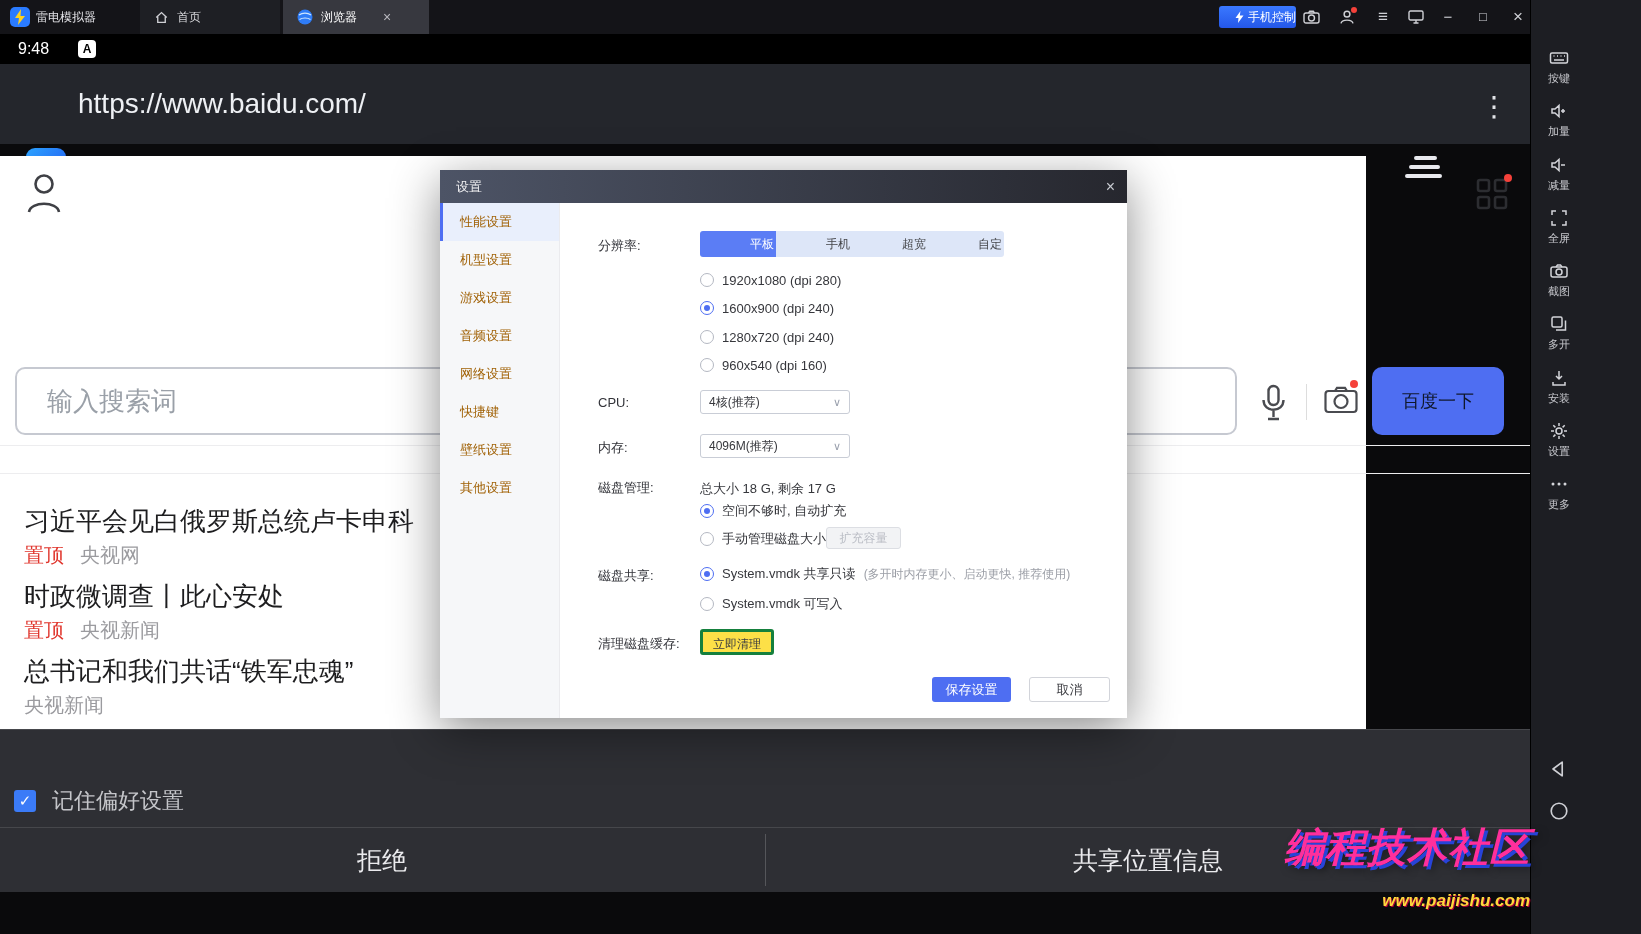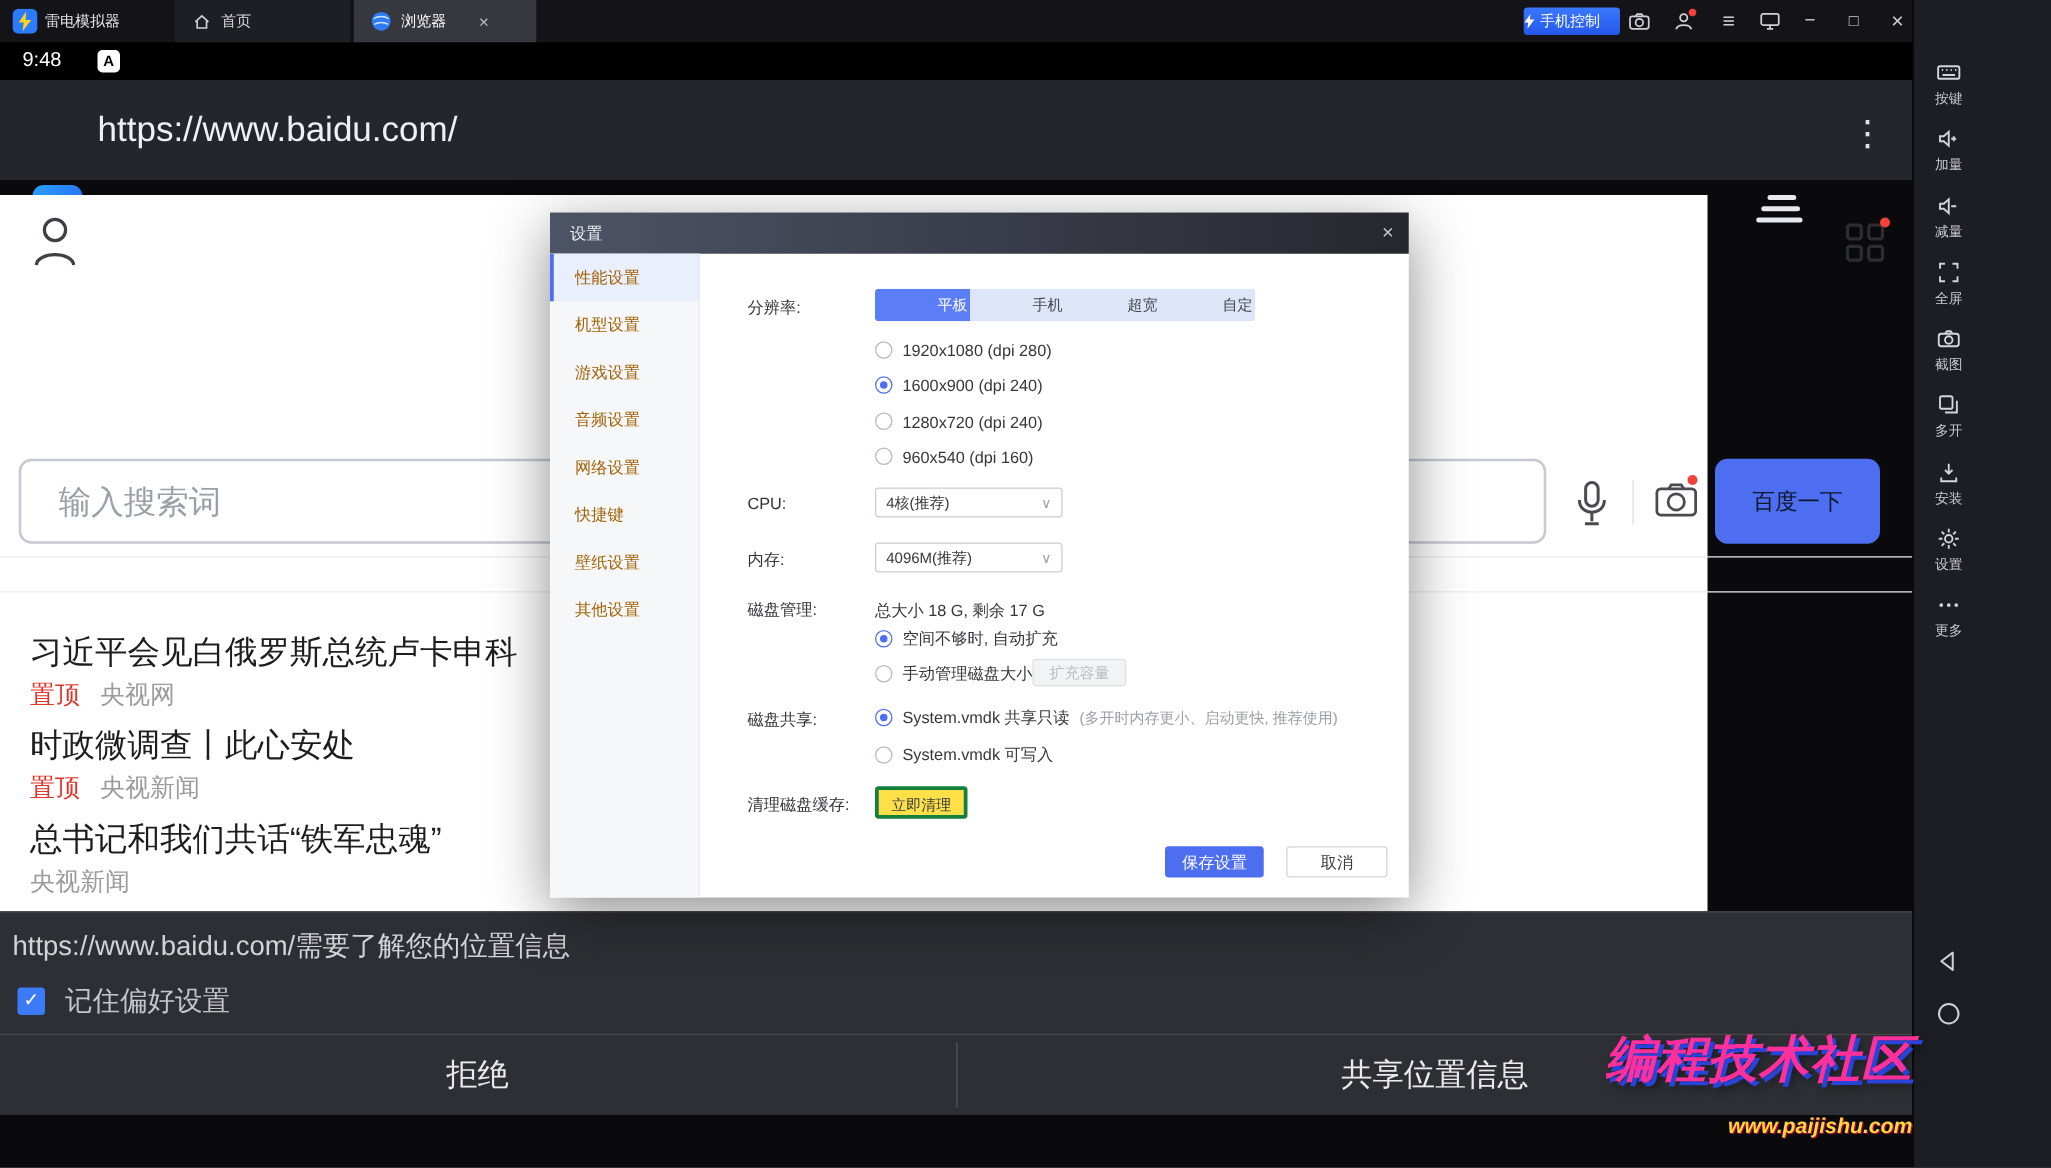--- a/index.html
+++ b/index.html
@@ -7,21 +7,21 @@
   body { font-family:"Liberation Sans", sans-serif; }
   .stage { position:relative; width:1641px; height:934px; background:#0a0a0c; overflow:hidden; }
   .abs { position:absolute; }
 
   
   .titlebar { position:absolute; left:0; top:0; width:1530px; height:34px; background:#141418; }
   .app-name { position:absolute; left:36px; top:0; height:34px; line-height:34px; font-size:12px; color:#e4e4e8; }
   .tab { position:absolute; top:0; height:34px; display:flex; align-items:center; gap:8px; padding:0 14px; font-size:12px; color:#d6d6da; background:#1e1f24; }
   .tab.active { background:#37383f; color:#fff; }
   .tab-close { margin-left:18px; color:#b9b9bf; font-size:14px; cursor:default; }
-  .phone-ctl { position:absolute; left:1219px; top:6px; width:77px; height:22px; border-radius:3px; background:linear-gradient(180deg,#3a78ff,#2457e9); color:#fff; font-size:12px; display:flex; align-items:center; justify-content:flex-start; gap:4px; }
+  .phone-ctl { position:absolute; left:1219px; top:6px; width:77px; height:22px; border-radius:3px; background:linear-gradient(180deg,#3a78ff,#2457e9); color:#fff; font-size:12px; display:flex; align-items:center; justify-content:flex-end; gap:4px; }
   .tl-icon { position:absolute; top:0; width:26px; height:34px; line-height:34px; text-align:center; color:#cfd0d5; font-size:13px; }
   .badge-dot { position:absolute; width:6px; height:6px; border-radius:50%; background:#f5413a; }
 
   
   .statusbar { position:absolute; left:0; top:34px; width:1530px; height:30px; background:#000; }
   .sb-time { position:absolute; left:18px; top:0; height:30px; line-height:30px; color:#fff; font-size:16px; font-weight:normal; }
   .sb-badge { position:absolute; left:78px; top:6px; width:18px; height:18px; background:#fff; border-radius:4px; color:#000; font-size:12px; font-weight:bold; text-align:center; line-height:18px; }
 
   
   .urlbar { position:absolute; left:0; top:64px; width:1530px; height:80px; background:#24262c; }
@@ -226,21 +226,20 @@
     </div>
 
     <div class="news-title" style="top:498px">总书记和我们共话“铁军忠魂”</div>
     <div class="news-meta" style="top:536px">
 
       <span>央视新闻</span>
     </div>
   </div>
 
   <div class="permbar">
-    <div class="perm-msg">https://www.baidu.com/需要了解您的位置信息</div>
     <div class="perm-remember">
       <div class="perm-check">✓</div>
       <div class="perm-remember-label">记住偏好设置</div>
     </div>
     <div class="perm-row-divider"></div>
     <div class="perm-btn" style="left:0;width:764px">拒绝</div>
     <div class="perm-vdiv"></div>
     <div class="perm-btn" style="left:766px;width:764px">共享位置信息</div>
   </div>
 

